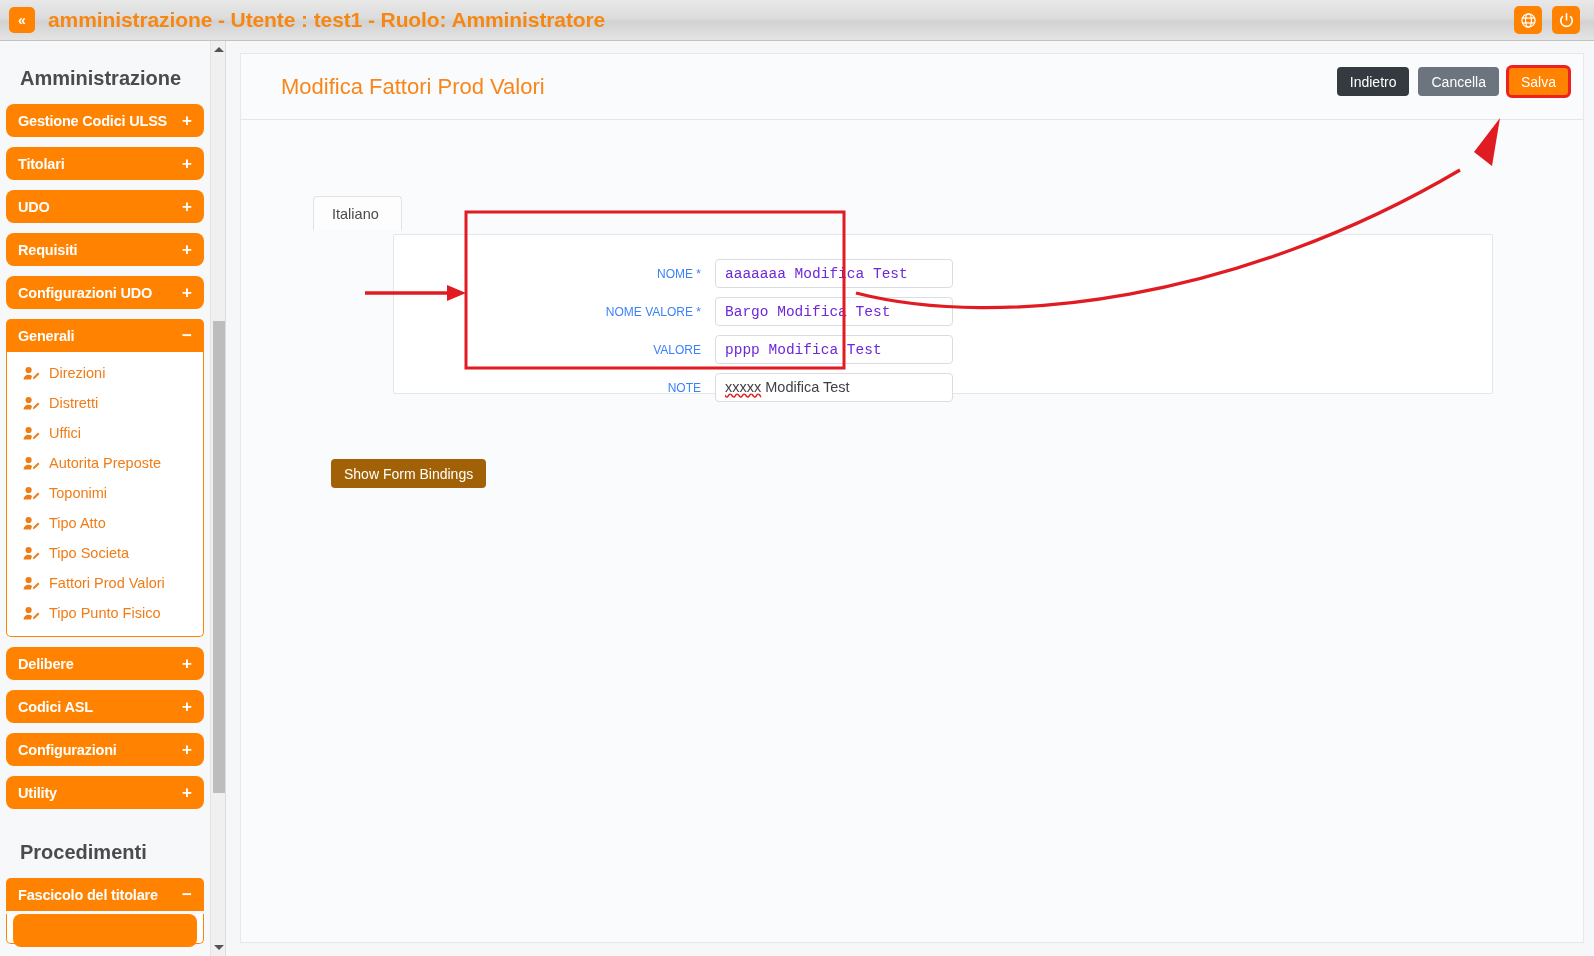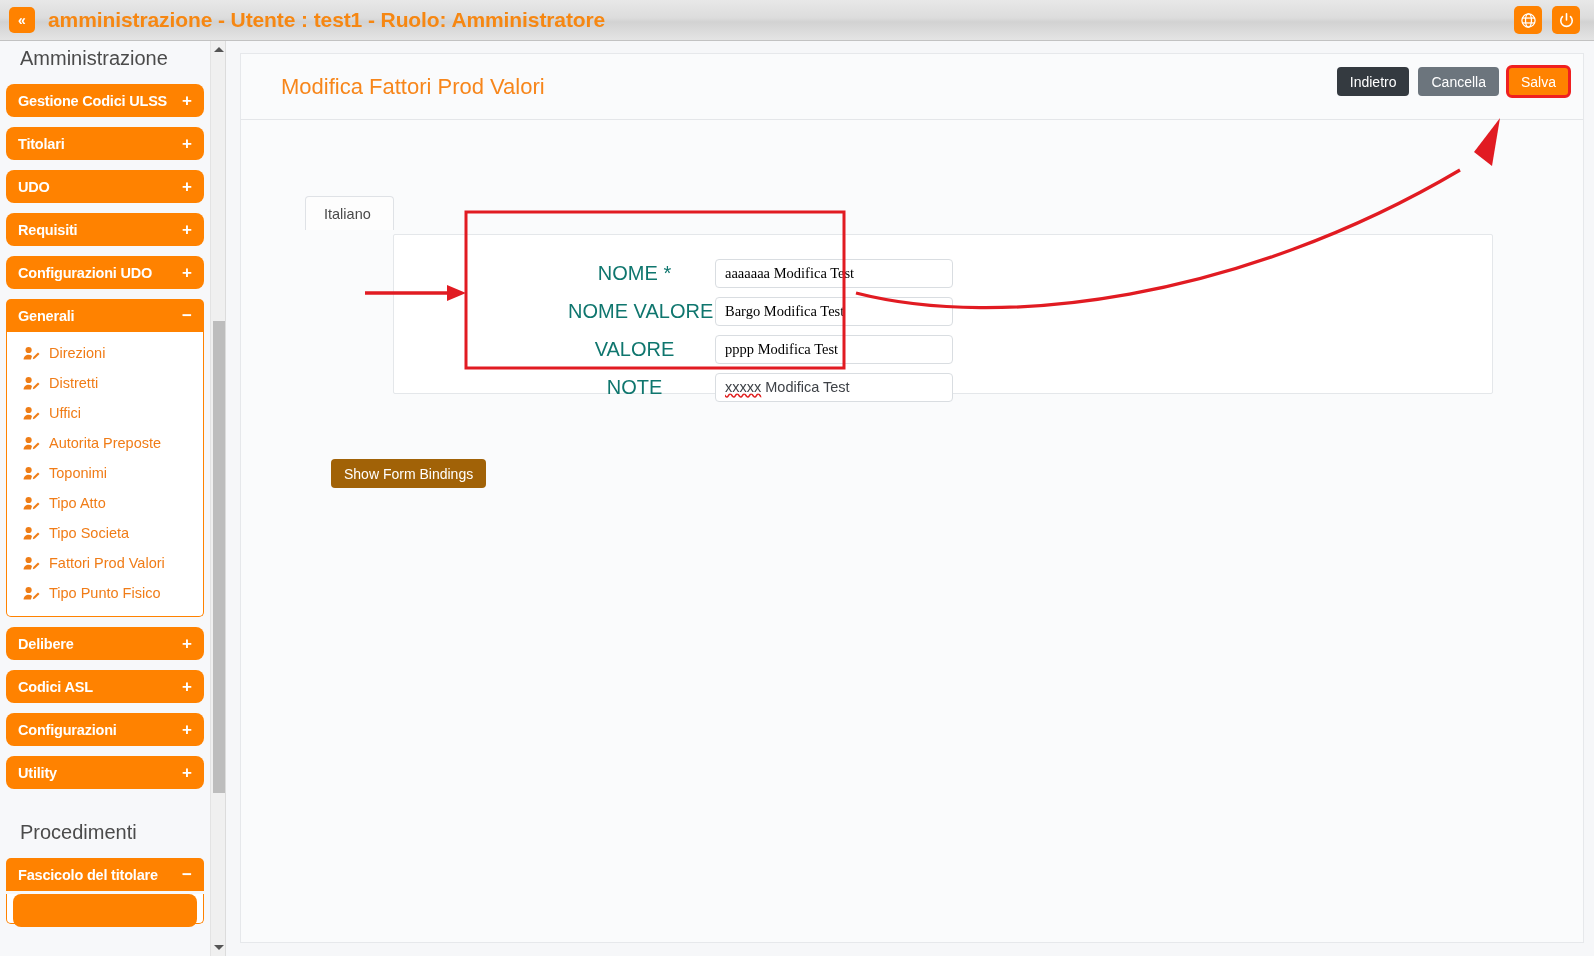--- a/index.html
+++ b/index.html
@@ -37,22 +37,22 @@
     display: flex; align-items: center; justify-content: center; cursor: pointer;
   }
   .tb-icon svg { display: block; }
 
   
   .sidebar {
     position: absolute; left: 0; top: 41px; width: 210px; height: 915px;
     background: #f7f8fa; overflow: hidden;
   }
   .sb-heading {
-    font-size: 20px; color: #4b4b4b; padding: 6px 0 14px 20px;
-    font-weight: normal;
+    font-size: 20px; color: #4b4b4b; padding: 26px 0 14px 20px;
+    font-weight: bold;
   }
   .sb-heading.second { padding-top: 22px; padding-bottom: 14px; }
   .accordion {
     margin: 0 6px 10px 6px;
     background: #ff8200; border-radius: 8px;
     height: 33px; display: flex; align-items: center;
     padding: 0 12px 0 12px;
     cursor: pointer;
   }
   .accordion.open { border-radius: 5px 5px 0 0; margin-bottom: 0; }
@@ -112,42 +112,42 @@
     color: #fff; font-size: 14px; cursor: pointer;
     display: flex; align-items: center; justify-content: center;
     font-family: "Liberation Sans", sans-serif;
   }
   .btn-dark { background: #343a40; }
   .btn-gray { background: #6c757d; }
   .btn-orange { background: #ff8200; }
   .btn-highlight { outline: 3px solid #ef2020; outline-offset: -1px; }
 
   
-  .tab-strip { position: absolute; left: 64px; top: 142px; }
+  .tab-strip { position: absolute; left: 72px; top: 142px; }
   .tab {
     background: #fdfdfd; border: 1px solid #dfe2e6; border-bottom: none;
     border-radius: 4px 4px 0 0;
     padding: 9px 22px 8px 18px; font-size: 14.5px; color: #4a4a4a;
     cursor: pointer; display: inline-block;
   }
   .form-panel {
     position: absolute; left: 152px; top: 180px; width: 1100px; height: 160px;
     background: #fff; border: 1px solid #e4e7ea; border-radius: 2px;
   }
   .form-rows { position: absolute; left: 174px; top: 20px; }
   .form-row { display: flex; align-items: center; height: 37px; margin-bottom: 1px; }
   .form-label {
-    width: 147px; text-align: center; padding-right: 14px;
-    font-size: 20px; color: #0f766e; white-space: nowrap;
+    width: 147px; text-align: right; padding-right: 14px;
+    font-size: 12px; color: #3b82f6; white-space: nowrap;
   }
   .form-input {
     width: 238px; height: 29px; padding: 0 9px;
     border: 1px solid #d9dde1; border-radius: 4px; background: #fff;
-    font-size: 14.5px; color: #000000;
-    font-family: Liberation Serif, serif;
+    font-size: 14.5px; color: #6d28d9;
+    font-family: Liberation Mono, monospace;
   }
   .misspelled {
     text-decoration: underline wavy #e02020;
     text-decoration-skip-ink: none;
     text-align: right;
   }
   .input-static {
     width: 238px; height: 29px; line-height: 27px; padding: 0 9px;
     border: 1px solid #d9dde1; border-radius: 4px; background: #fff;
     font-size: 14.5px; color: #3e4247; overflow: hidden; white-space: nowrap;

